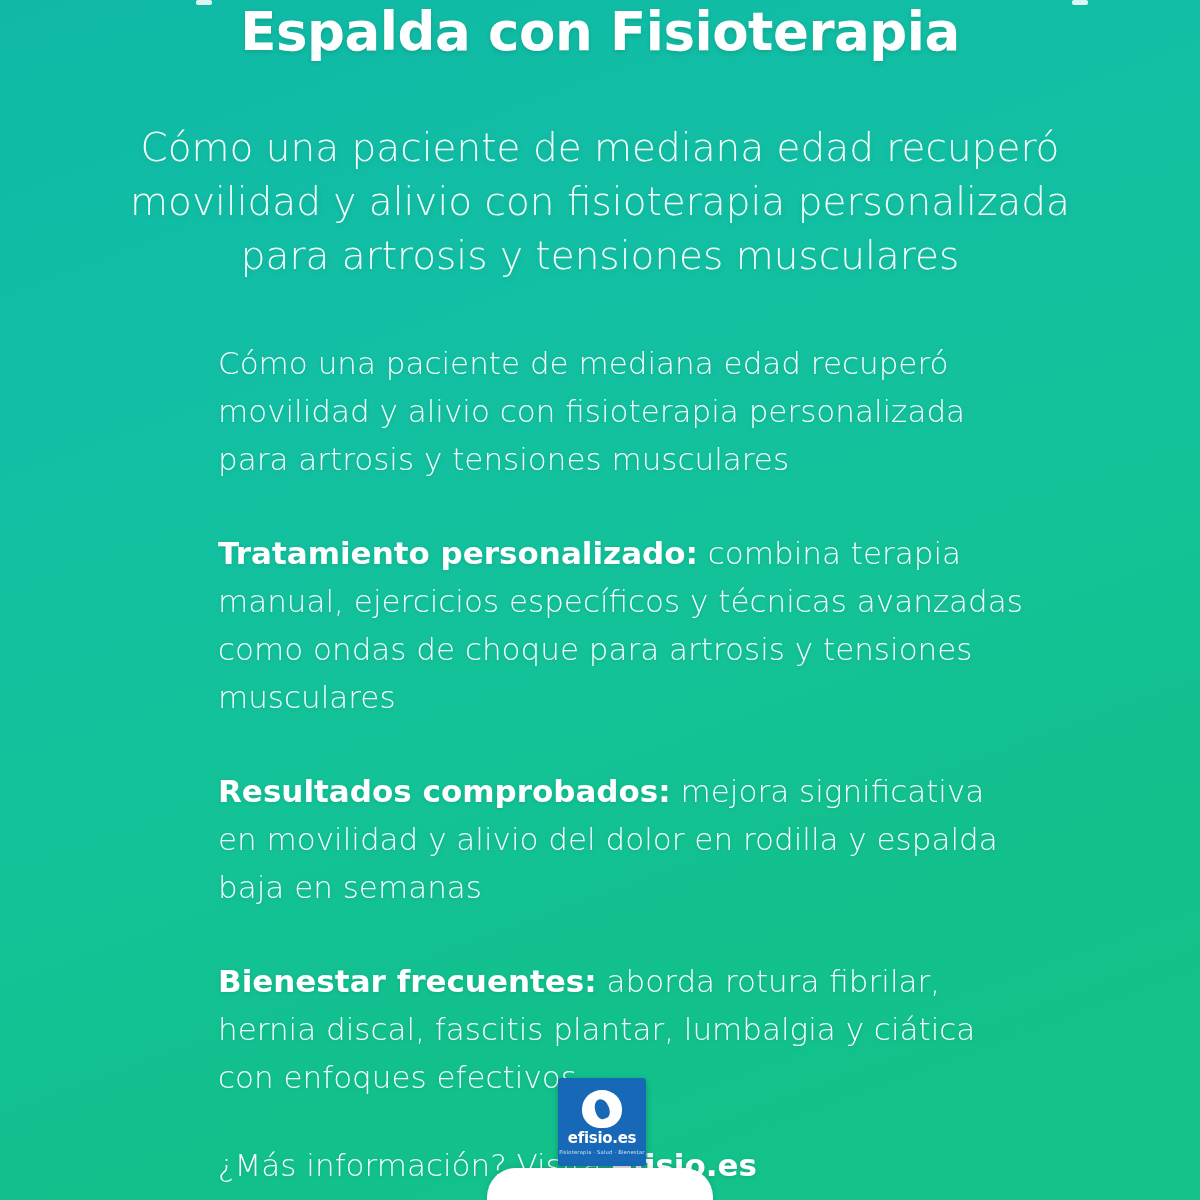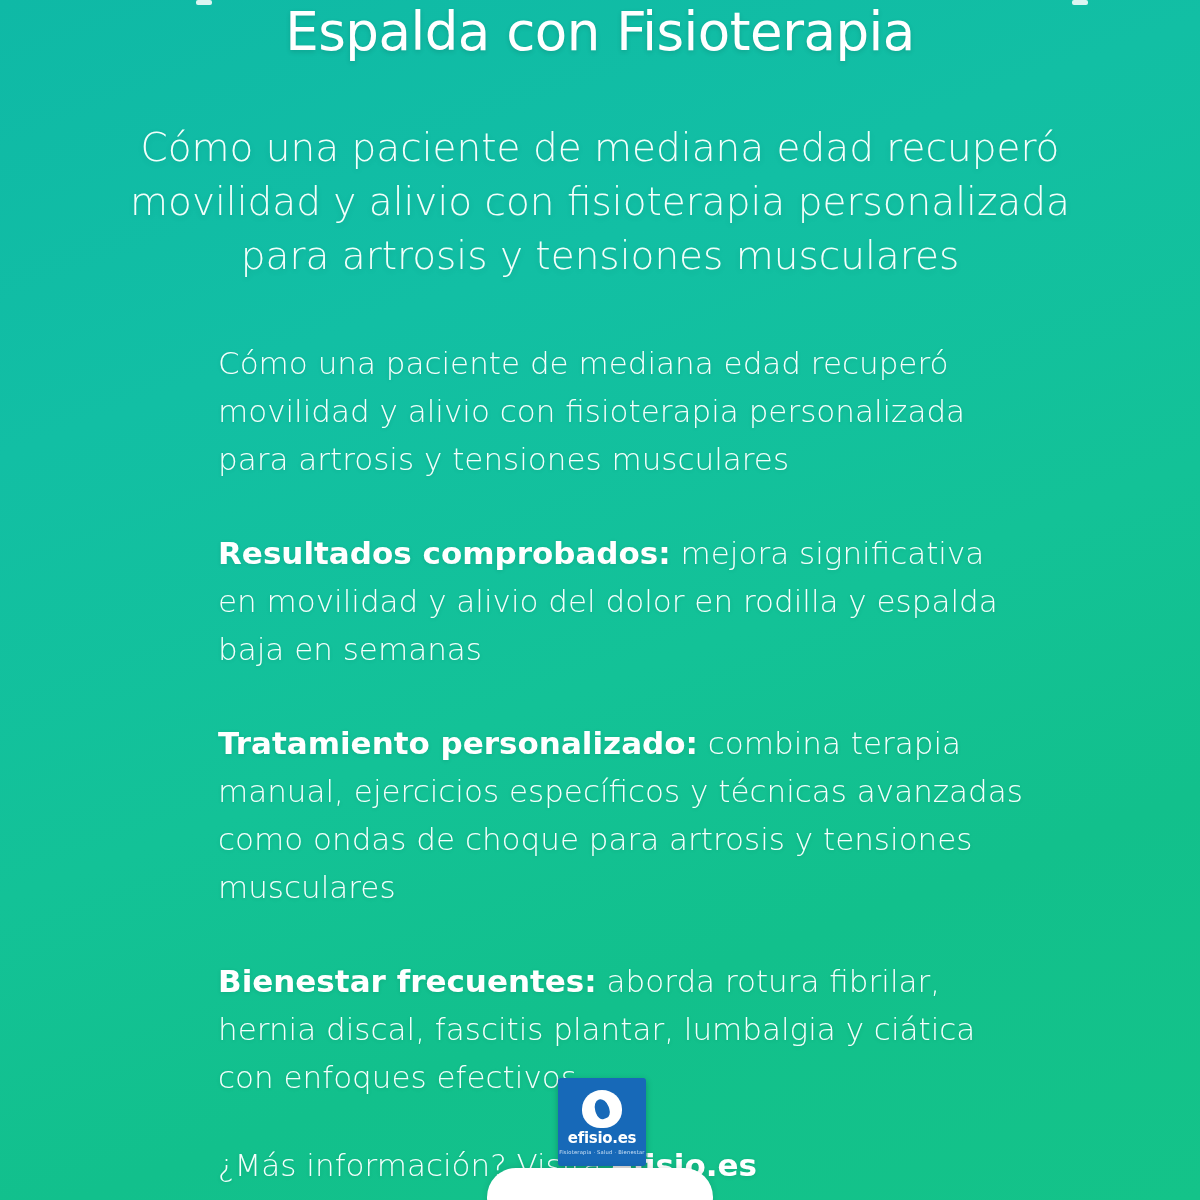--- a/index.html
+++ b/index.html
@@ -24,21 +24,21 @@
     display: flex;
     flex-direction: column;
     align-items: center;
     padding: 0 52px;
   }
 
   
   .title {
     margin-top: 2px;
     font-size: 53px;
-    font-weight: normal;
+    font-weight: bold;
     letter-spacing: -0.5px;
     line-height: 1.12;
     text-align: center;
     color: #ffffff;
     text-shadow: 0 2px 5px rgba(0,0,0,0.13);
     width: 100%;
   }
 
   
   .subtitle {
@@ -189,25 +189,25 @@
 
   <h2 class="subtitle">Cómo una paciente de mediana edad recuperó movilidad y alivio con fisioterapia personalizada para artrosis y tensiones musculares</h2>
 
   <div class="body-block">
 
     <p class="para">
       <span>Cómo una paciente de mediana edad recuperó movilidad y alivio con fisioterapia personalizada para artrosis y tensiones musculares</span>
     </p>
 
     <p class="para">
+      <span class="lead">Tratamiento personalizado:</span><span> combina terapia manual, ejercicios específicos y técnicas avanzadas como ondas de choque para artrosis y tensiones musculares</span>
+    </p>
+
+    <p class="para">
       <span class="lead">Resultados comprobados:</span><span> mejora significativa en movilidad y alivio del dolor en rodilla y espalda baja en semanas</span>
-    </p>
-
-    <p class="para">
-      <span class="lead">Tratamiento personalizado:</span><span> combina terapia manual, ejercicios específicos y técnicas avanzadas como ondas de choque para artrosis y tensiones musculares</span>
     </p>
 
     <p class="para">
       <span class="lead">Bienestar frecuentes:</span><span> aborda rotura fibrilar, hernia discal, fascitis plantar, lumbalgia y ciática con enfoques efectivos</span>
     </p>
 
   </div>
 
   <div class="cta-line">
     <span>¿Más información? Visita </span><span class="brand">efisio.es</span>

